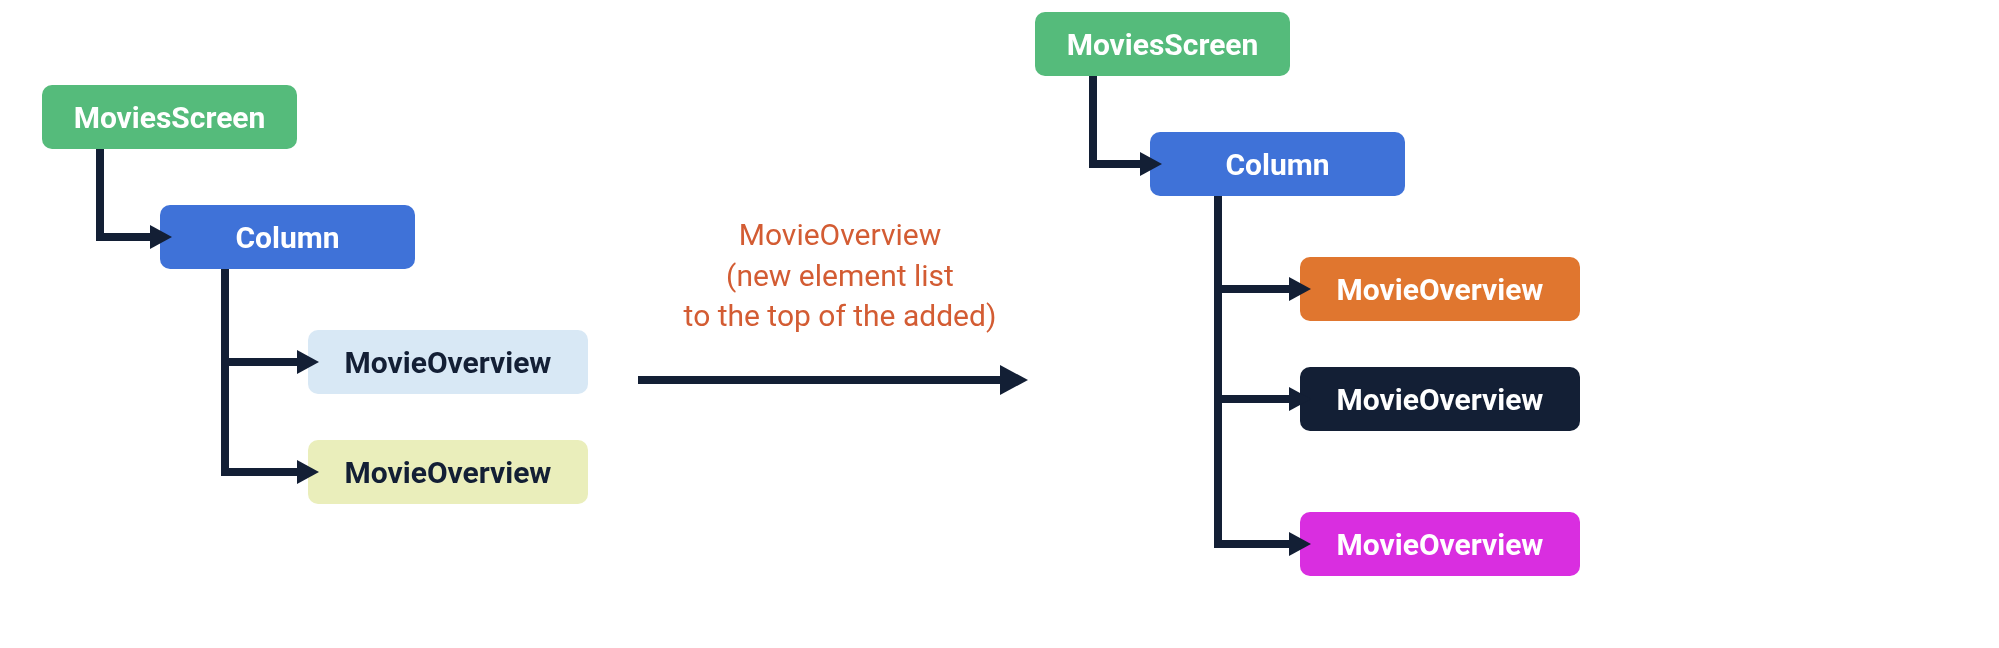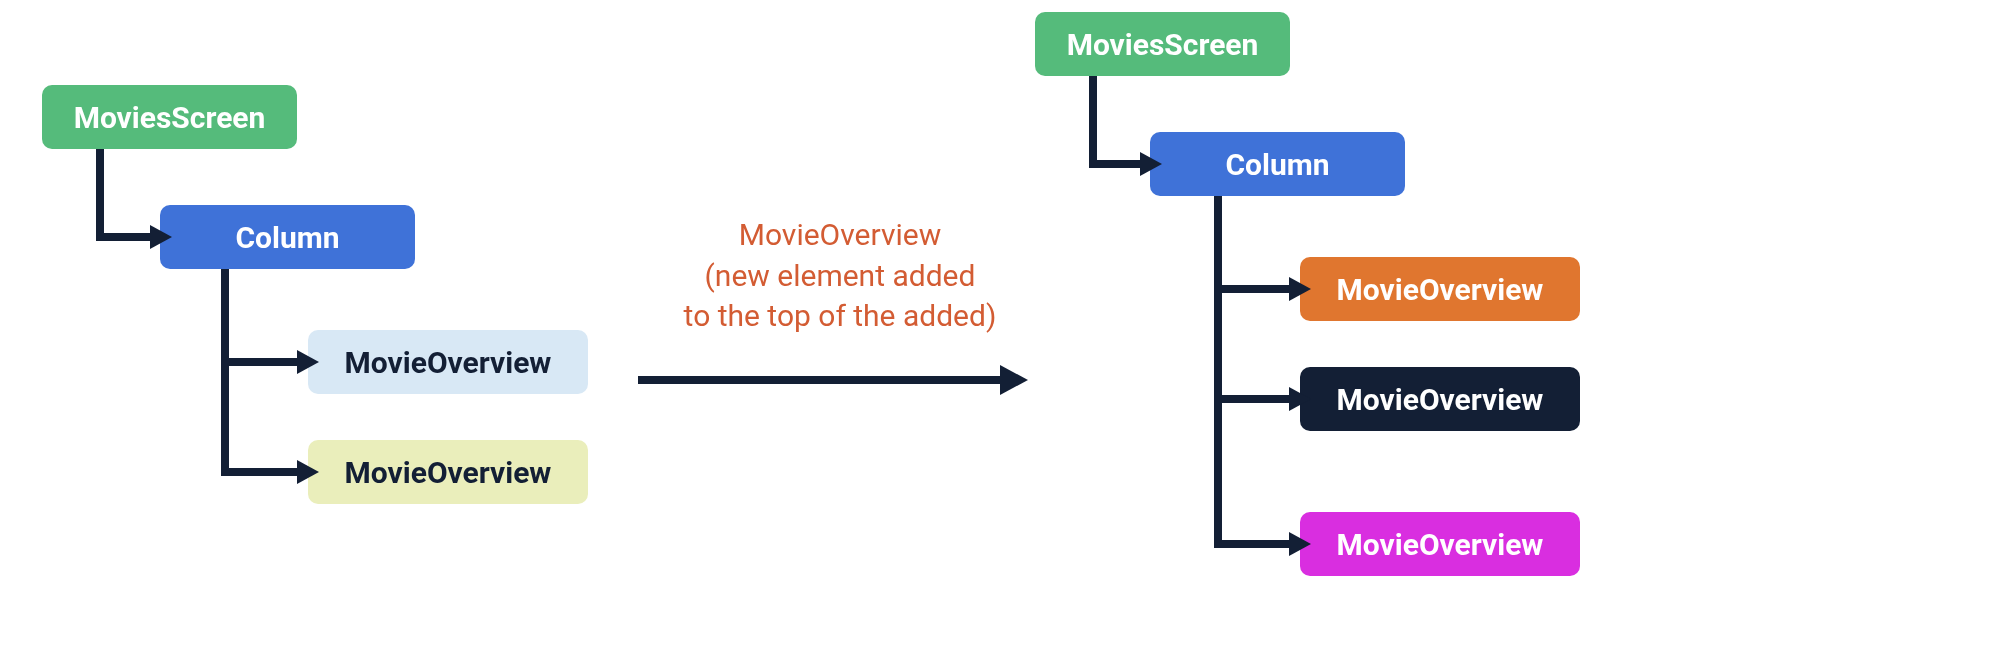--- a/index.html
+++ b/index.html
@@ -52,21 +52,21 @@
 
 <svg class="connector" style="left:0; top:0;" width="400" height="550">
   <path d="M 225 269 L 225 362 L 297 362" fill="none" stroke="#131f35" stroke-width="8"></path>
   <polygon points="297,350 319,362 297,374" fill="#131f35"></polygon>
   <path d="M 225 362 L 225 472 L 297 472" fill="none" stroke="#131f35" stroke-width="8"></path>
   <polygon points="297,460 319,472 297,484" fill="#131f35"></polygon>
 </svg>
 
 <div class="caption" style="left:670px; top:215px; width:340px;">
   <div>MovieOverview</div>
-  <div>(new element added</div>
+  <div>(new element list</div>
   <div>to the top of the added)</div>
 </div>
 
 <svg class="connector" style="left:0; top:0;" width="1000" height="420">
   <line x1="638" y1="380" x2="1000" y2="380" stroke="#131f35" stroke-width="8"></line>
   <polygon points="1000,365 1028,380 1000,395" fill="#131f35"></polygon>
 </svg>
 
 <div class="node" style="left: 1035px; top: 12px; width: 255px; background: rgb(85, 187, 123); color: rgb(255, 255, 255);">MoviesScreen</div>
 

